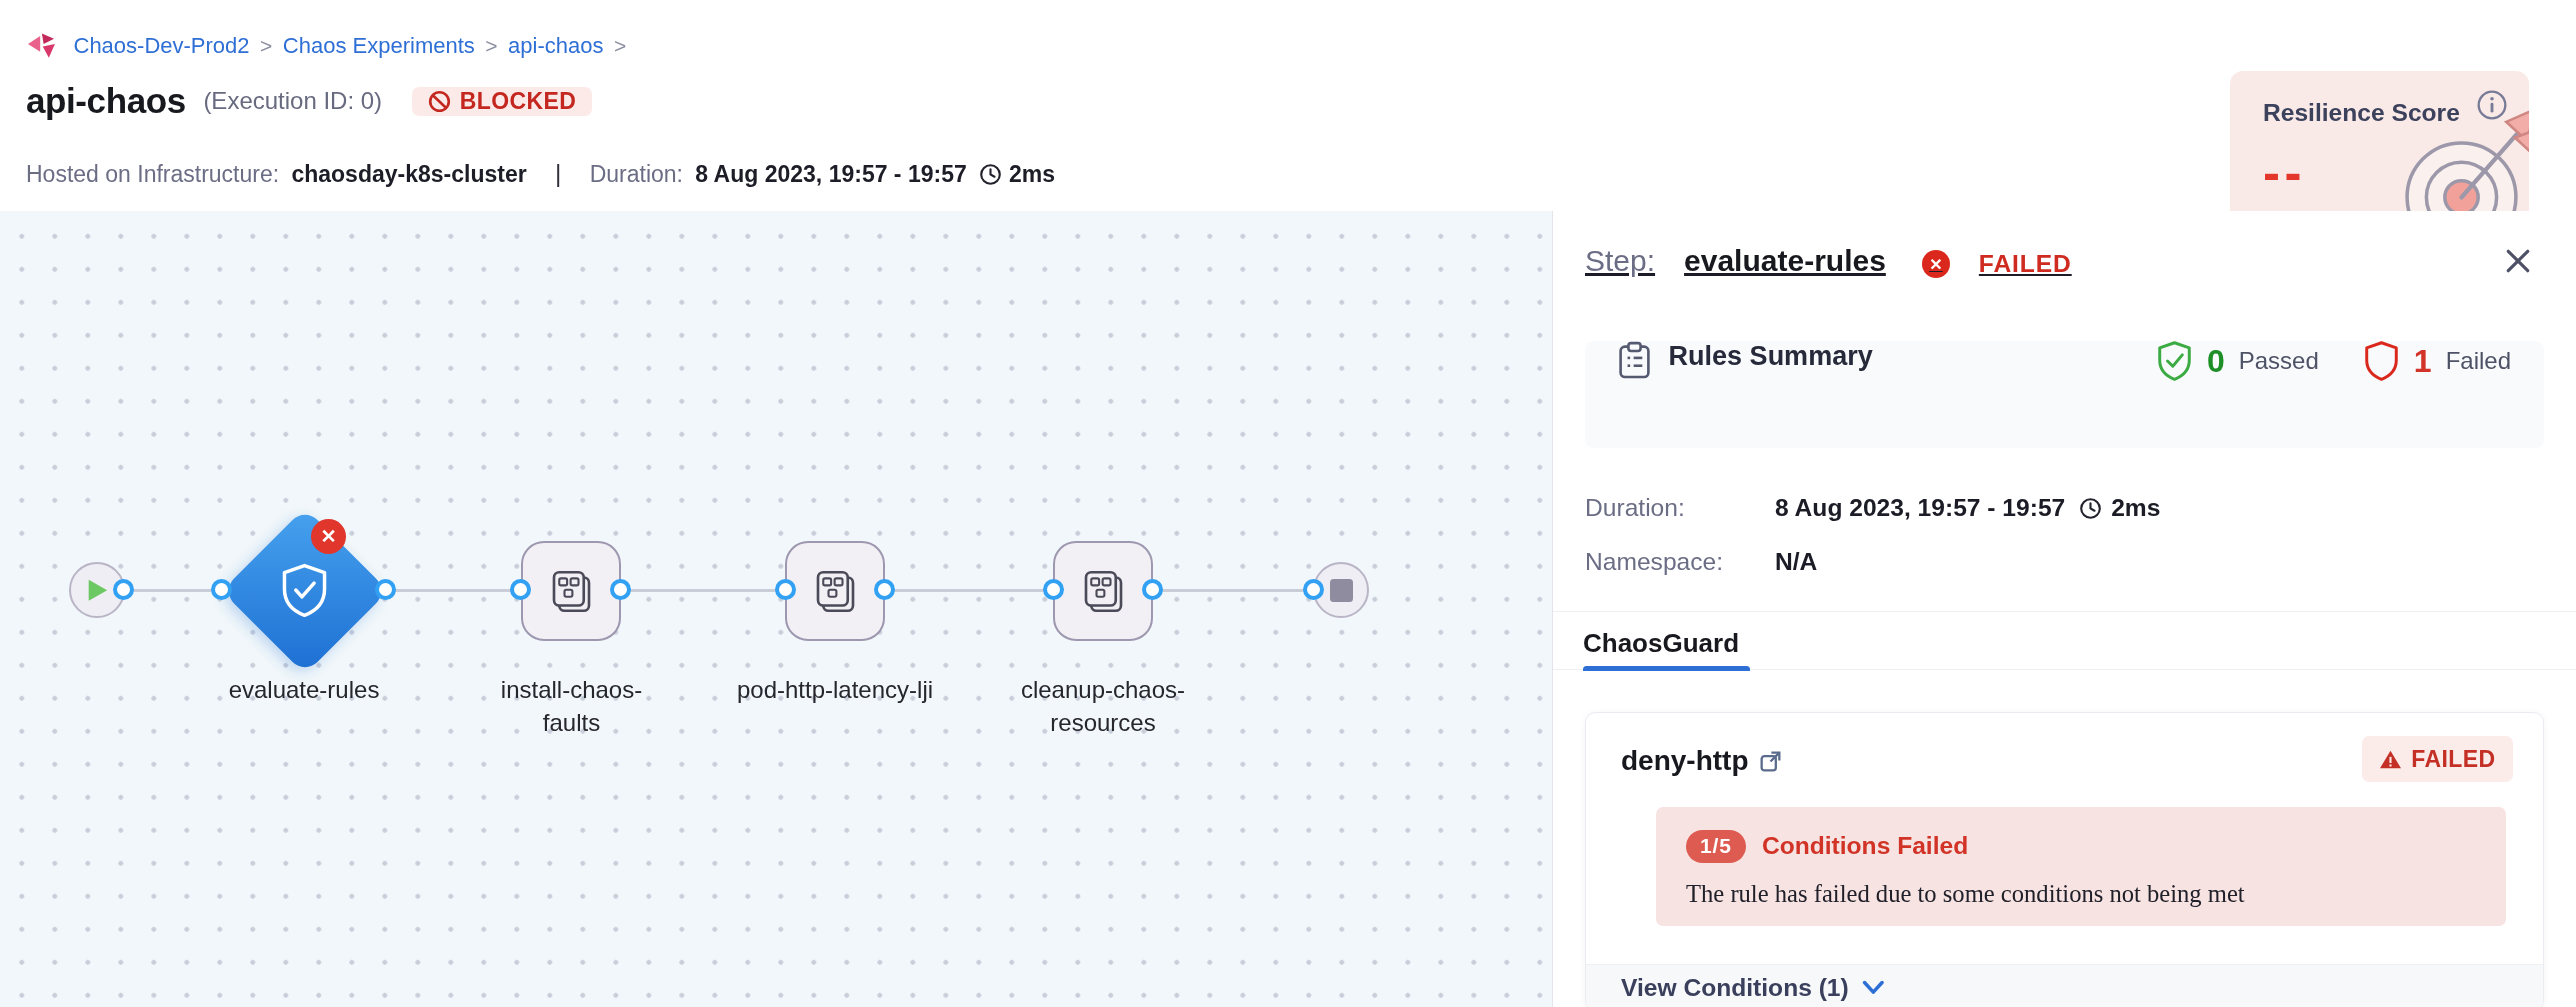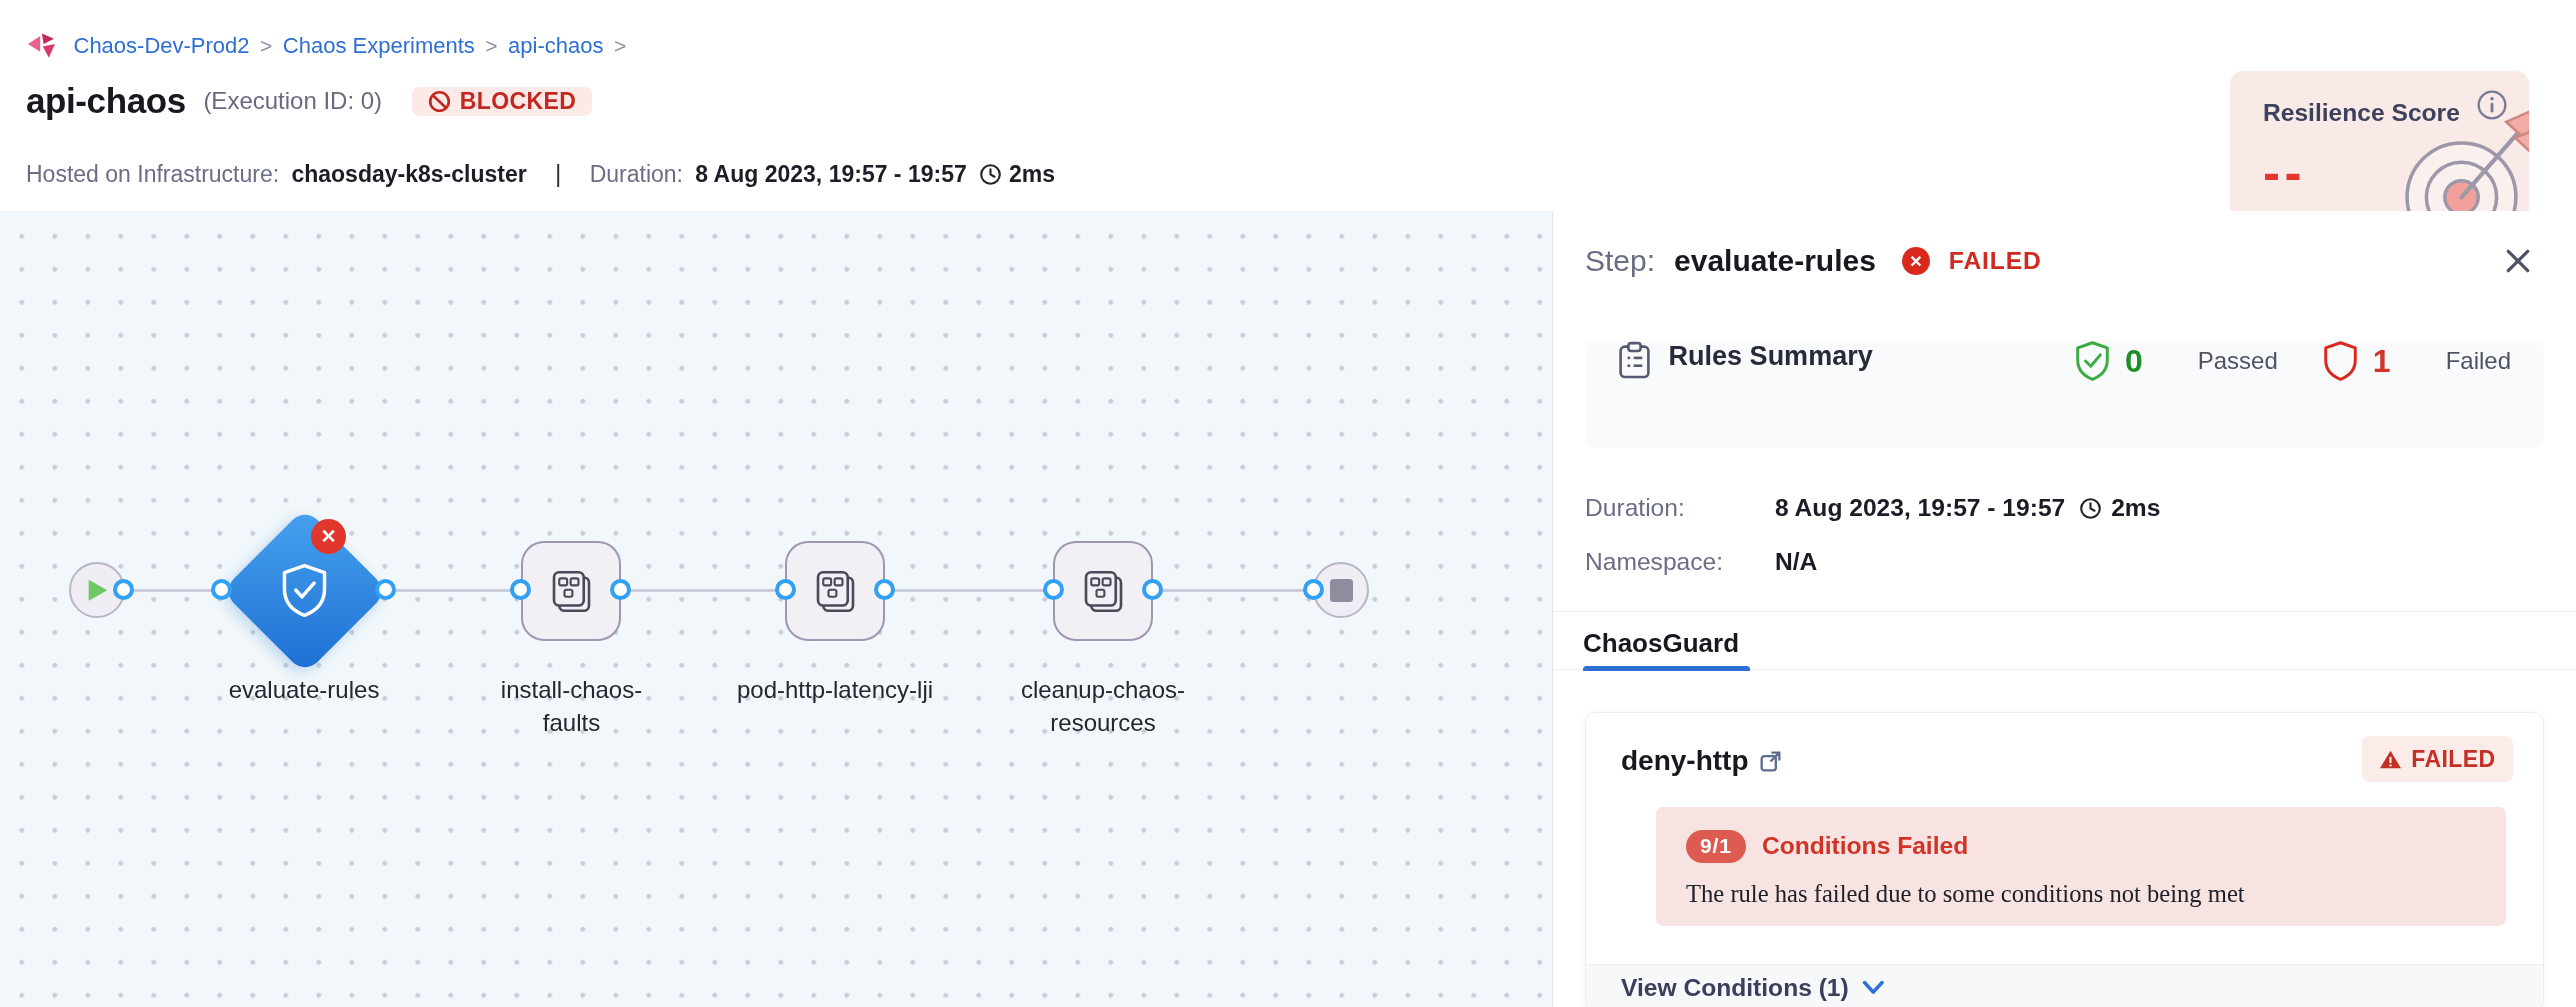--- a/index.html
+++ b/index.html
@@ -51,36 +51,36 @@
   .fail-dot-badge { position:absolute; left:311px; top:308px; width:35px; height:35px; border-radius:50%;
     background:#e0362c; display:flex; align-items:center; justify-content:center;
     color:#fff; font-size:19.3px; font-weight:bold; }
   .step-node { position:absolute; top:330px; width:100px; height:100px; border-radius:23px;
     background:#f2f0f5; border:2.6px solid #9d97b0; display:flex; align-items:center; justify-content:center; cursor:pointer; }
   .node-label { position:absolute; top:463px; font-size:24px; line-height:32.5px; color:#26262e; text-align:center; }
 
   
   .panel { position:absolute; left:1552px; top:211px; width:1024px; height:797px;
     background:#ffffff; border-left:1.8px solid #e3e5eb; }
-  .panel-header { position:absolute; left:32px; top:33px; display:flex; align-items:center; gap:19px; }
+  .panel-header { position:absolute; left:32px; top:33px; display:flex; align-items:flex-end; gap:29px;text-decoration:underline; }
   .step-label { font-size:30px; color:#6b6d85; }
   .step-name { font-size:30px; font-weight:bold; color:#18181f; }
   .fail-circle { width:28px; height:28px; border-radius:50%; background:#da291c; color:#fff;
     display:flex; align-items:center; justify-content:center; font-size:16px; font-weight:bold; margin-left:7px; }
   .failed-text { font-size:24.6px; font-weight:bold; color:#cf2b20; letter-spacing:0.9px; }
   .close-btn { position:absolute; right:39px; top:30px; width:39px; height:39px; display:flex;
     align-items:center; justify-content:center; cursor:pointer; }
 
   .summary-card { position:absolute; left:32px; top:130px; width:959px; height:107px;
     background:#f8fafb; border-radius:8.8px; display:flex; align-items:flex-start; padding:0 33px; }
   .summary-title { font-size:27px; font-weight:600; color:#272a3a; margin-left:17.6px; }
   .summary-right { margin-left:auto; display:flex; align-items:center; gap:14px; }
   .count-green { font-size:32px; font-weight:bold; color:#1e8e27; }
   .count-red { font-size:32px; font-weight:bold; color:#d3342a; }
-  .count-label { font-size:24px; color:#4e5266; margin-right:30px;margin-left:41px; }
+  .count-label { font-size:24px; color:#4e5266; margin-right:30px; }
 
   .kv-row { position:absolute; left:32px; display:flex; align-items:center; font-size:24.6px; }
   .kv-label { color:#6b6d85; width:190px; }
   .kv-value { color:#1c1c26; font-weight:bold; display:flex; align-items:center; gap:8.8px; }
 
   .tabbar { position:absolute; left:0; top:400px; width:1024px; height:59px;
     border-top:1.8px solid #eef0f4; border-bottom:1.8px solid #eef0f4; }
   .tab-active { position:absolute; left:30px; top:16px; font-size:26px; font-weight:bold; color:#18181f; cursor:pointer; }
   .tab-underline { position:absolute; left:30px; bottom:-1.8px; width:167px; height:5.3px;
     background:#2e6fd6; border-radius:3.5px 3.5px 0 0; }
@@ -316,21 +316,21 @@
       <svg width="23" height="21" viewBox="0 0 26 24">
         <path d="M13 2 L25 22 H1 Z" fill="#c43025"></path>
         <rect x="11.8" y="9" width="2.4" height="7" fill="#fbecea"></rect>
         <rect x="11.8" y="17.6" width="2.4" height="2.4" fill="#fbecea"></rect>
       </svg>
       <span>FAILED</span>
     </div>
 
     <div class="cond-box">
       <div class="cond-row">
-        <span class="cond-pill">9/1</span>
+        <span class="cond-pill">1/5</span>
         <span class="cond-title">Conditions Failed</span>
       </div>
       <div class="cond-msg">The rule has failed due to some conditions not being met</div>
     </div>
 
     <div class="rule-footer">
       <span class="footer-text">View Conditions (1)</span>
       <svg width="24.6" height="17.6" viewBox="0 0 28 20">
         <polyline points="4,4 14,15 24,4" fill="none" stroke="#2e6fd6" stroke-width="4" stroke-linecap="round" stroke-linejoin="round"></polyline>
       </svg>

